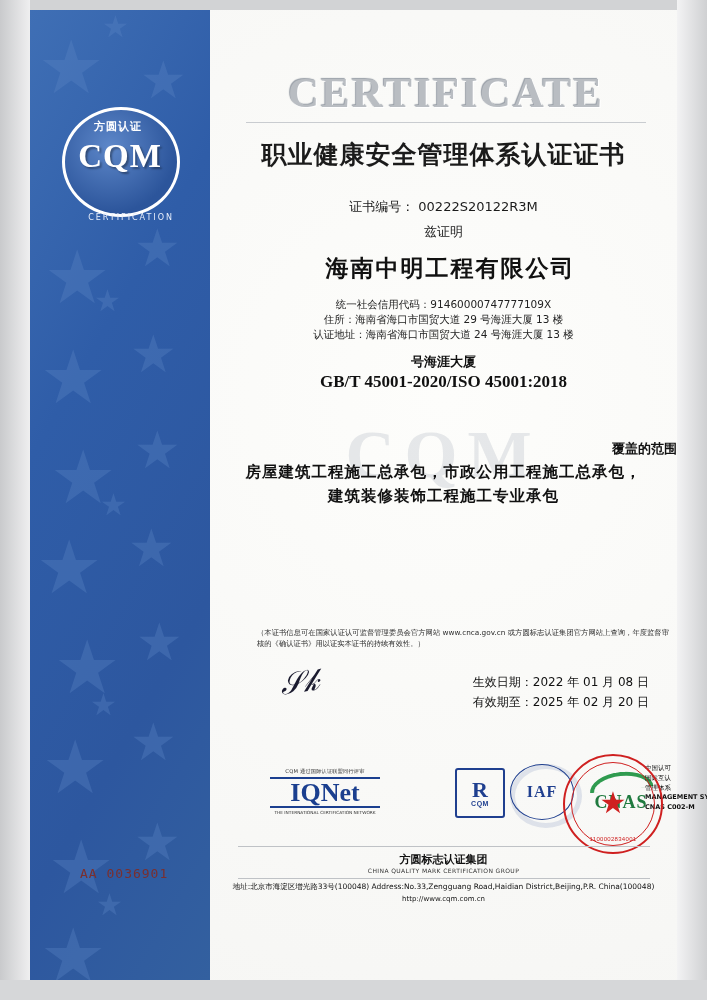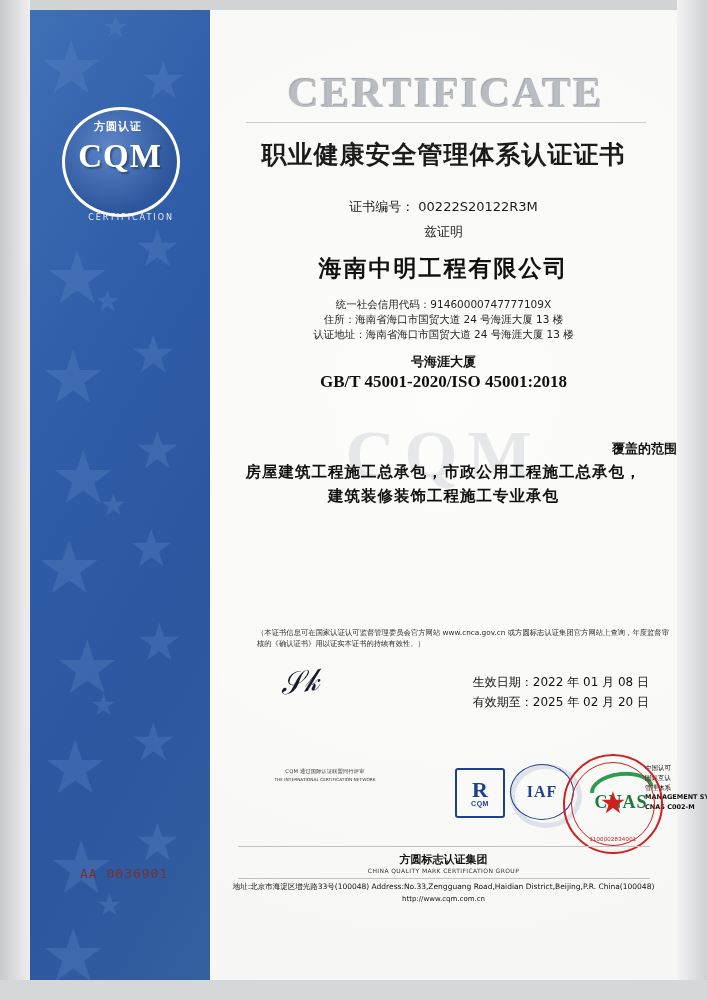--- a/index.html
+++ b/index.html
@@ -74,20 +74,21 @@
     font-family:"DejaVu Sans", sans-serif;font-size:13px;color:#1b1b1b;
   }
   .hereby{
     position:absolute;left:0;top:213px;width:467px;text-align:center;
     font-family:"DejaVu Sans", sans-serif;font-size:13px;color:#1b1b1b;
   }
   .company{
     position:absolute;left:0;top:243px;width:467px;text-align:center;
     font-family:"DejaVu Sans", sans-serif;font-size:23px;font-weight:bold;color:#111;
     letter-spacing:2px;
+    padding-left:7px;
   }
   .smallline{
     position:absolute;left:0;width:467px;text-align:center;
     font-family:"DejaVu Sans", sans-serif;font-size:10.5px;color:#222;
   }
   .l1{top:288px;}
   .l2{top:303px;}
   .l3{top:318px;}
   .conform{
     position:absolute;left:0;top:343px;width:467px;text-align:center;
@@ -306,21 +307,21 @@
 
     <div class="big-title">CERTIFICATE</div>
     <div class="rule" style="top:112px;"></div>
 
     <div class="cn-title">职业健康安全管理体系认证证书</div>
     <div class="cert-no">证书编号： 00222S20122R3M</div>
     <div class="hereby">兹证明</div>
     <div class="company">海南中明工程有限公司</div>
 
     <div class="smallline l1">统一社会信用代码：91460000747777109X</div>
-    <div class="smallline l2">住所：海南省海口市国贸大道 24 号海涯大厦 13 楼</div>
+    <div class="smallline l2">住所：海南省海口市国贸大道 29 号海涯大厦 13 楼</div>
     <div class="smallline l3">认证地址：海南省海口市国贸大道 24 号海涯大厦 13 楼</div>
 
     <div class="conform">号海涯大厦</div>
     <div class="standard">GB/T 45001-2020/ISO 45001:2018</div>
 
     <div class="scope-label">覆盖的范围</div>
     <div class="scope-1">房屋建筑工程施工总承包，市政公用工程施工总承包，</div>
     <div class="scope-2">建筑装修装饰工程施工专业承包</div>
 
     <div class="disclaimer">（本证书信息可在国家认证认可监督管理委员会官方网站 www.cnca.gov.cn 或方圆标志认证集团官方网站上查询，年度监督审核的《确认证书》用以证实本证书的持续有效性。）</div>
@@ -331,20 +332,21 @@
 
     <div class="dates">
       <div>生效日期：2022 年 01 月 08 日</div>
       <div>有效期至：2025 年 02 月 20 日</div>
     </div>
 
     <div class="logos">
 
       <div class="ionet">
         <div class="top">CQM 通过国际认证联盟同行评审</div>
+        <div class="mid">IQNet</div>
         <div class="bot">THE INTERNATIONAL CERTIFICATION NETWORK</div>
       </div>
 
       <div class="rcqm">
         <div class="r">R</div>
         <div class="t">CQM</div>
       </div>
 
       <div class="iaf">
         <div class="ring"></div>

